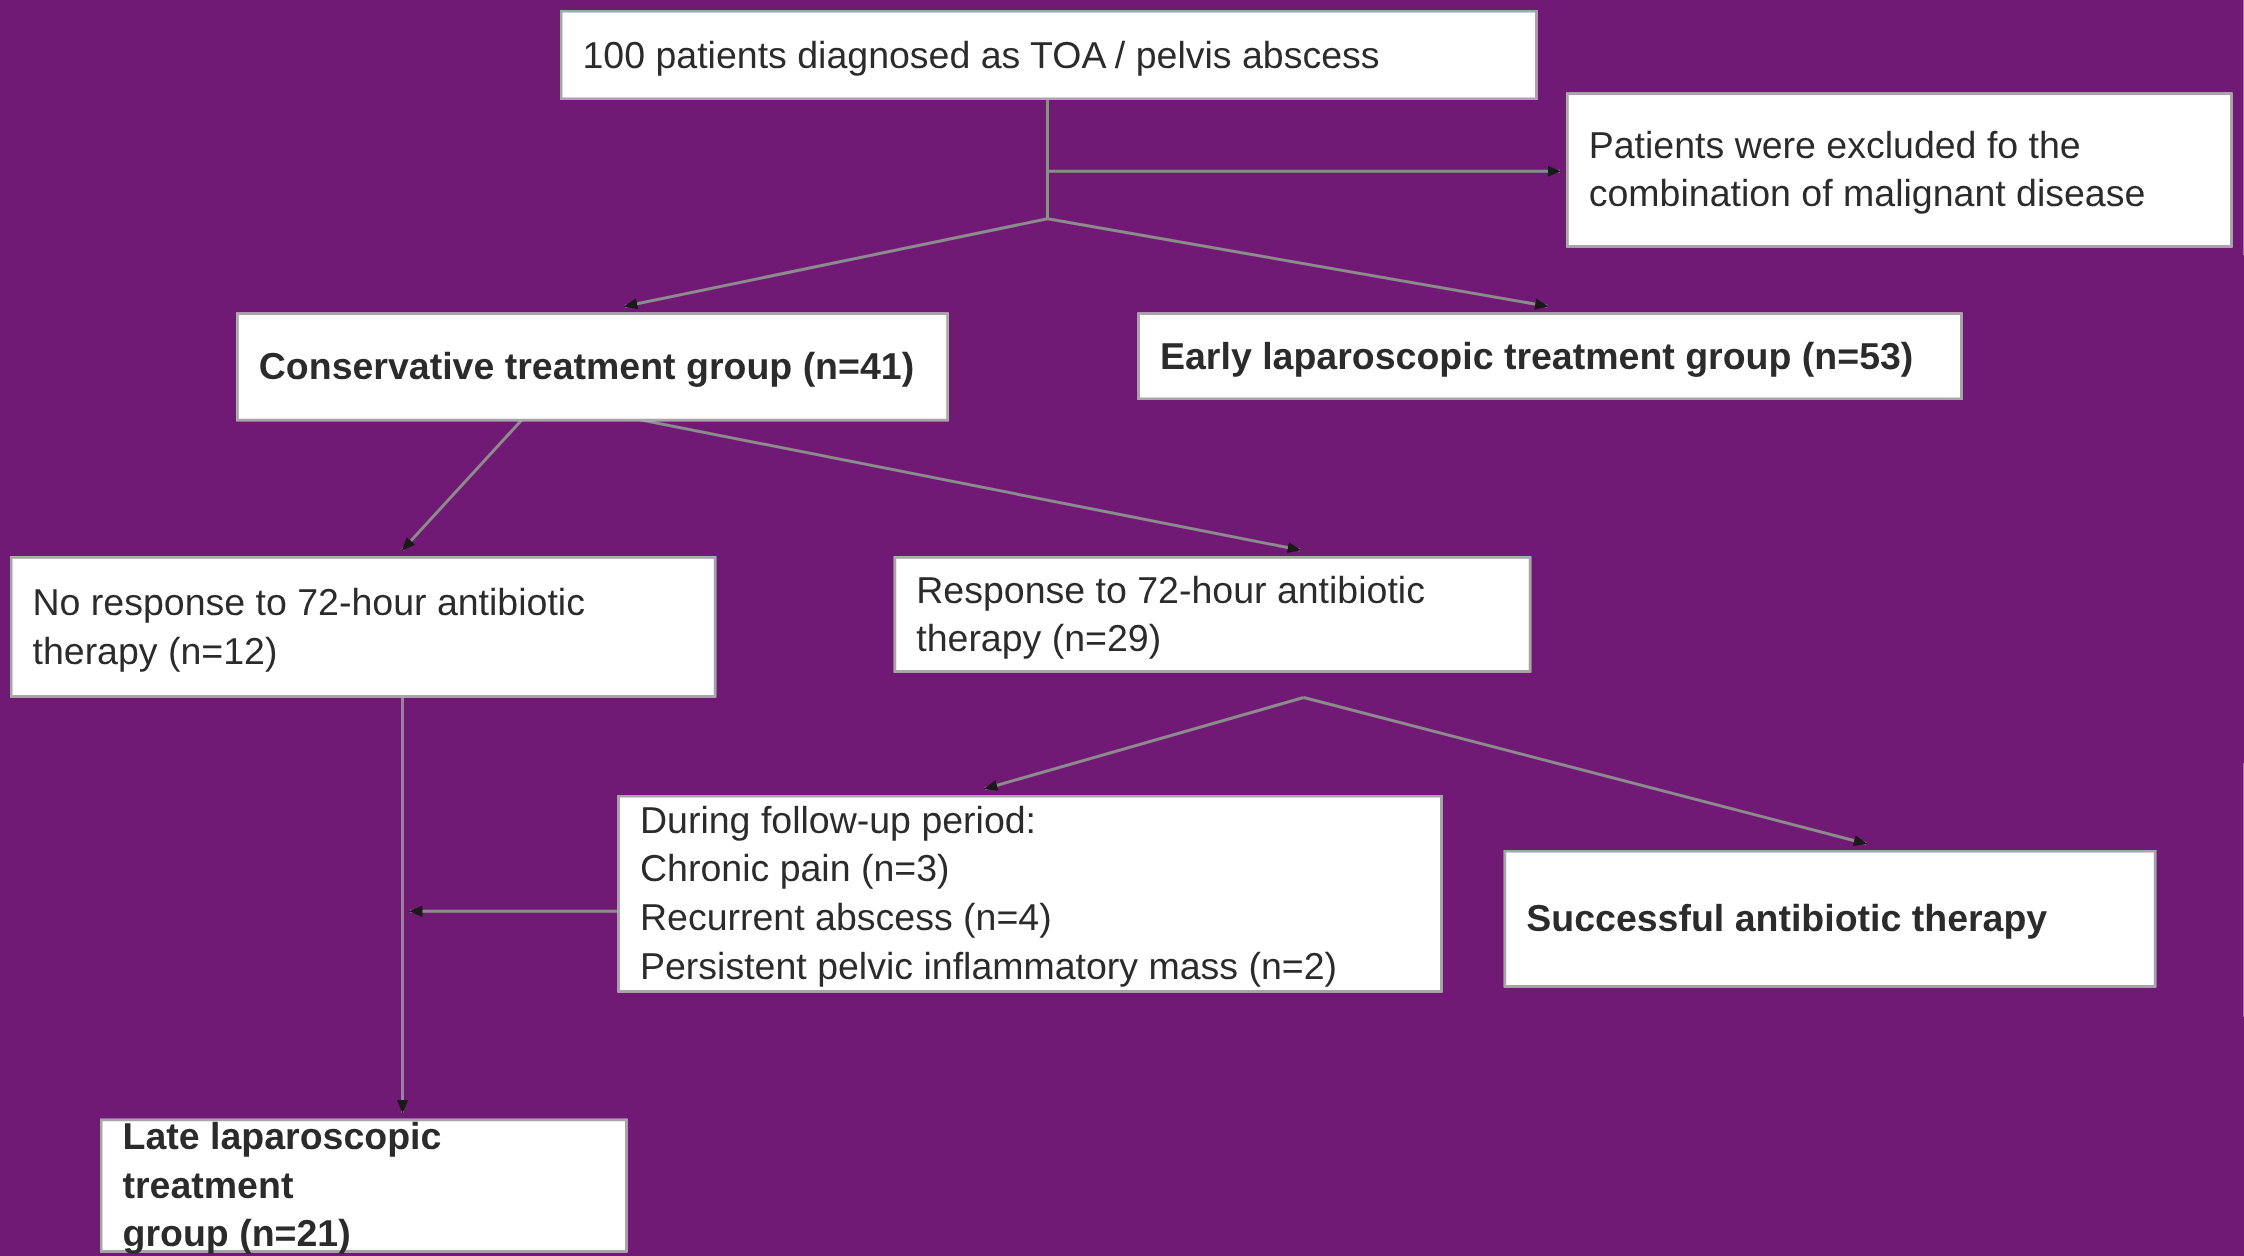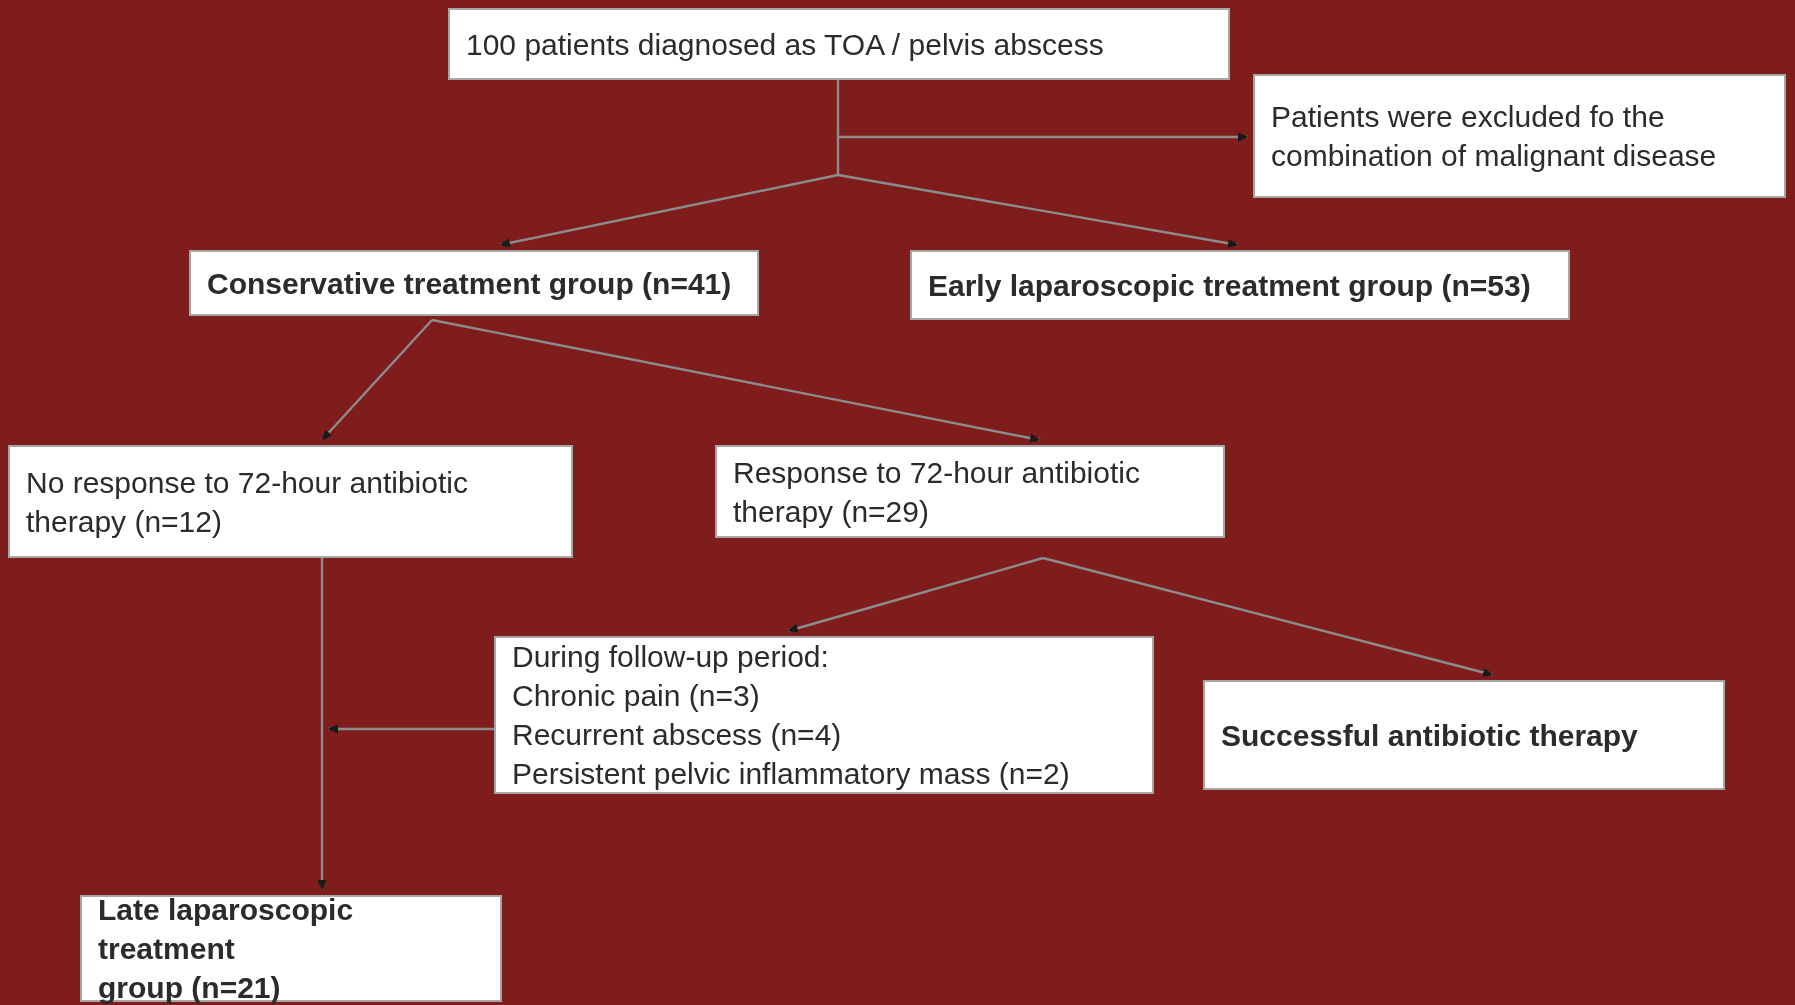--- a/index.html
+++ b/index.html
@@ -5,21 +5,21 @@
 <style>
   html, body {
     margin: 0;
     padding: 0;
     background: #ffffff;
   }
   #canvas {
     position: relative;
     width: 1795px;
     height: 1005px;
-    background: #7f1d1d;
+    background: #701a75;
     font-family: "Liberation Sans", sans-serif;
     overflow: hidden;
   }
   #connectors {
     position: absolute;
     left: 0;
     top: 0;
     width: 1795px;
     height: 1005px;
     pointer-events: none;
@@ -40,21 +40,21 @@
   }
   .node.bold {
     font-weight: bold;
   }
   .node .line {
     display: block;
   }
   
   #node-total        { left: 448px;  top: 8px;   width: 782px;  height: 72px;  }
   #node-excluded     { left: 1253px; top: 74px;  width: 533px;  height: 124px; }
-  #node-conservative { left: 189px;  top: 250px; width: 570px;  height: 66px;  }
+  #node-conservative { left: 189px;  top: 250px; width: 570px;  height: 87px;  }
   #node-early-lap    { left: 910px;  top: 250px; width: 660px;  height: 70px;  }
   #node-no-response  { left: 8px;    top: 445px; width: 565px;  height: 113px; }
   #node-response     { left: 715px;  top: 445px; width: 510px;  height: 93px; }
   #node-followup     { left: 494px;  top: 636px; width: 660px;  height: 158px; }
   #node-successful   { left: 1203px; top: 680px; width: 522px;  height: 110px; }
   #node-late-lap     { left: 80px;   top: 895px; width: 422px;  height: 107px; }
 </style>
 </head>
 <body>
 

